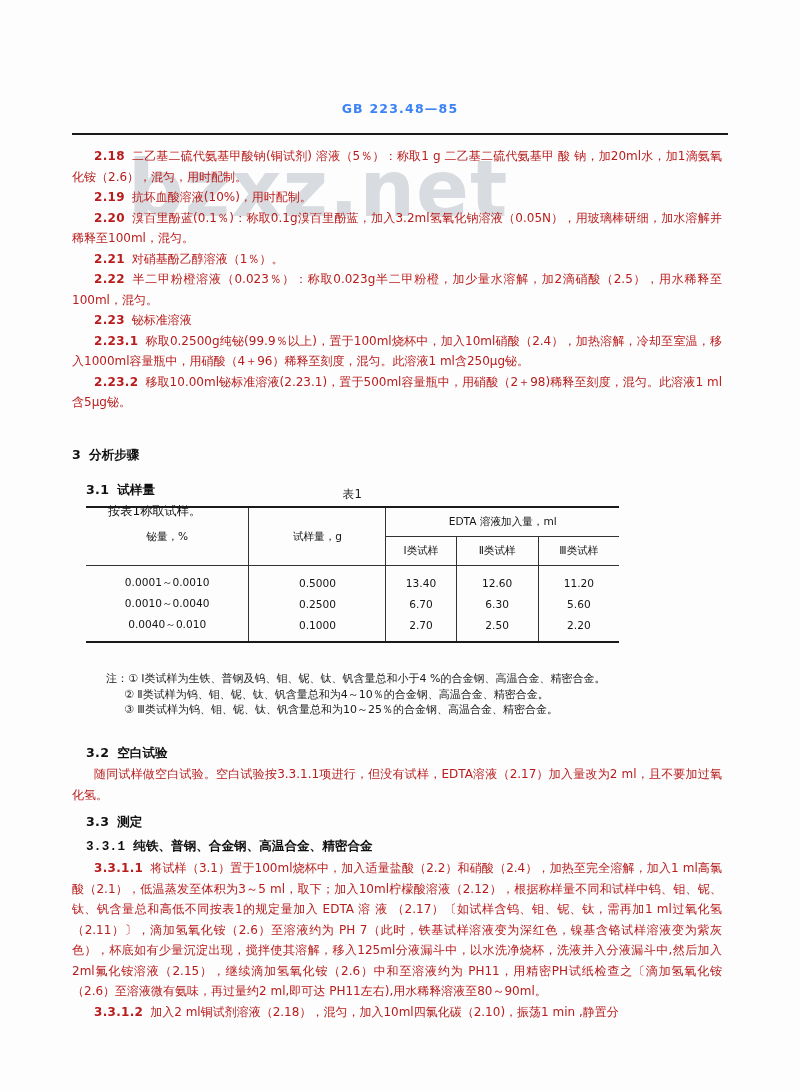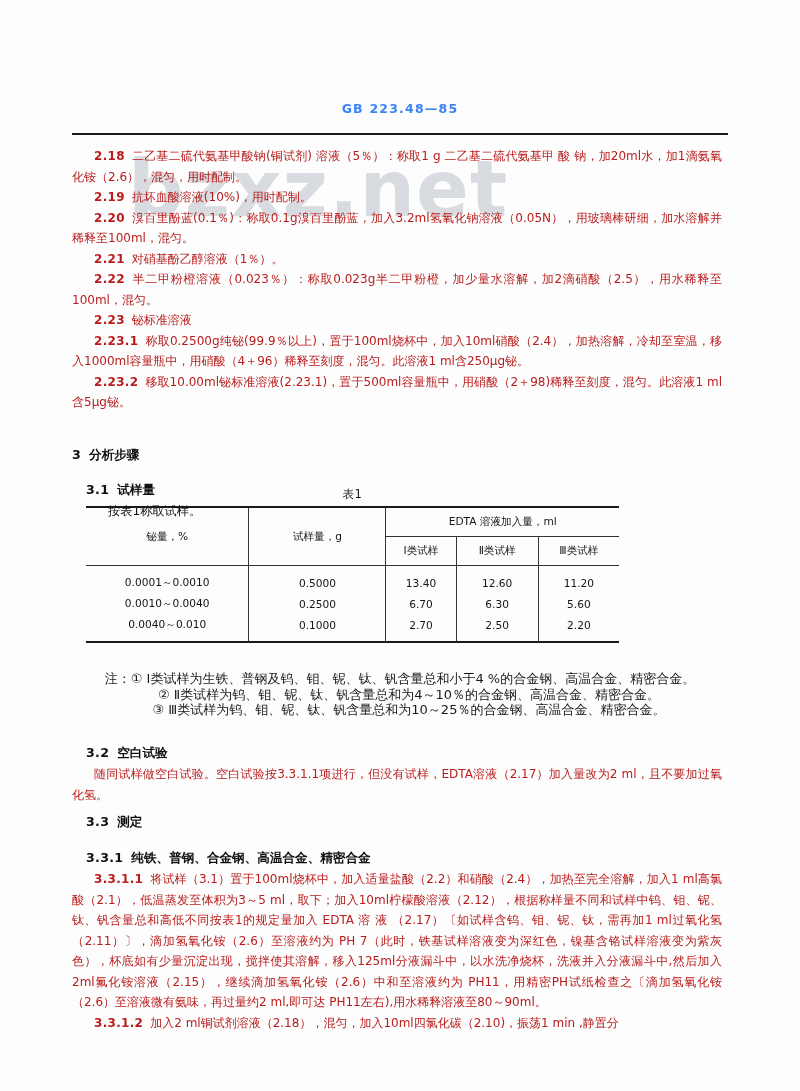--- a/index.html
+++ b/index.html
@@ -91,21 +91,21 @@
   }
   .sec-head {
     font-size: 12.6px;
     line-height: 22px;
     font-weight: bold;
     color: #101010;
     margin: 0;
   }
   .sec-head.lvl1 { margin-top: 18px; }
   .sec-head.lvl2 { margin-top: 6px; padding-left: 14px; }
-  .sec-head.lvl3 { margin-top: 14px; padding-left: 14px; }
+  .sec-head.lvl3 { margin-top: 3px; padding-left: 14px; font-family: Liberation Mono, monospace; }
   .sec-head .num { margin-right: 8px; }
   .sub-line {
     font-size: 12.2px;
     line-height: 20.5px;
     padding-left: 36px;
     color: #141414;
   }
   .spacer-s { height: 7px; }
   .spacer-m { height: 13px; }
 
@@ -146,28 +146,27 @@
   table.spec th.hd-main { height: 56px; }
   table.spec th.hd-group { height: 28px; }
   table.spec th.hd-sub { height: 28px; }
   table.spec td.cell { height: 21px; }
   table.spec tr.first-data td { padding-top: 6px; }
   table.spec tr.last-data td { padding-bottom: 6px; }
 
   
   .notes {
     position: absolute;
-    left: 90px;
+    left: 106px;
     top: 671px;
     width: 620px;
-    font-size: 13px;
+    font-size: 11px;
     line-height: 15.6px;
     color: #1a1a1a;
     z-index: 2;
-    text-align: center;
   }
   .note-line { white-space: nowrap; }
   .note-line.ind { padding-left: 18px; }
 
   
   .content-lower {
     position: absolute;
     left: 72px;
     top: 736px;
     width: 658px;

